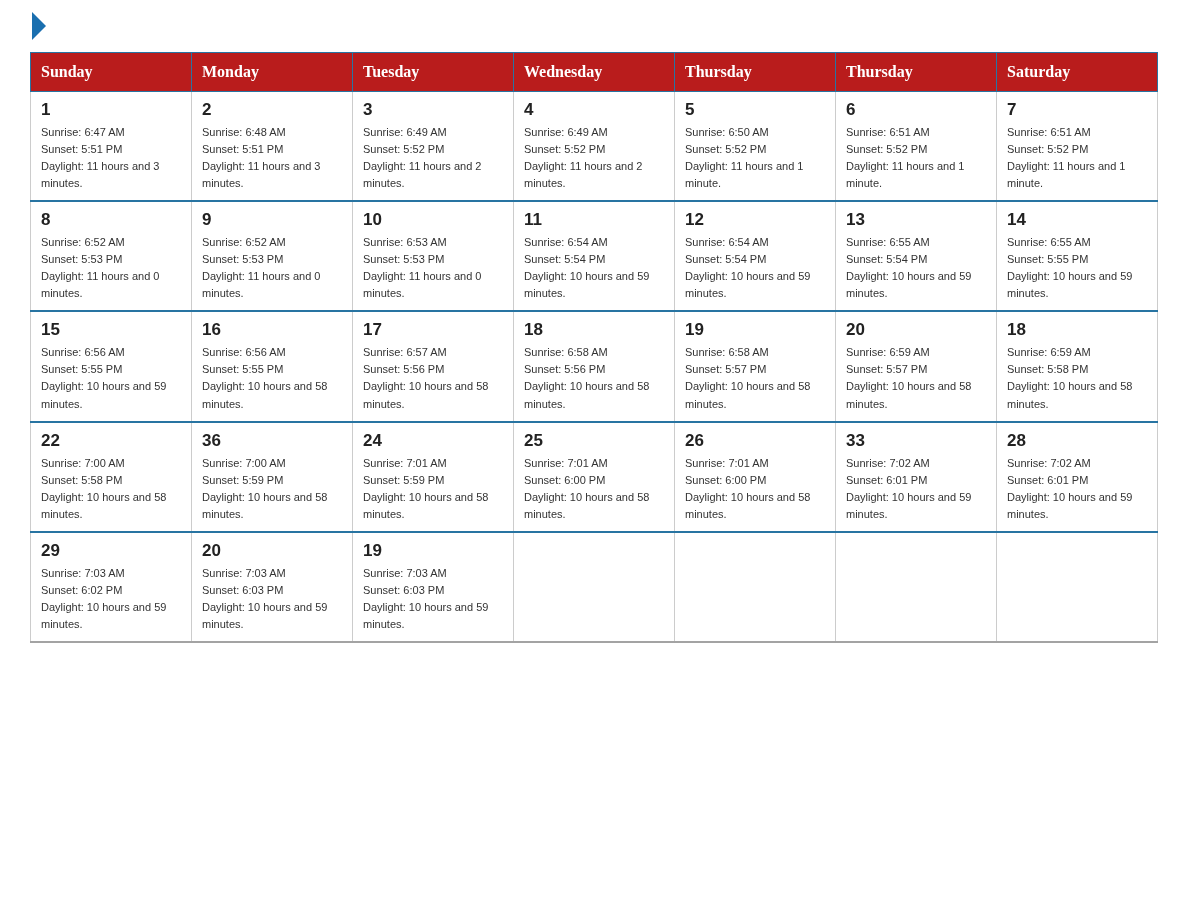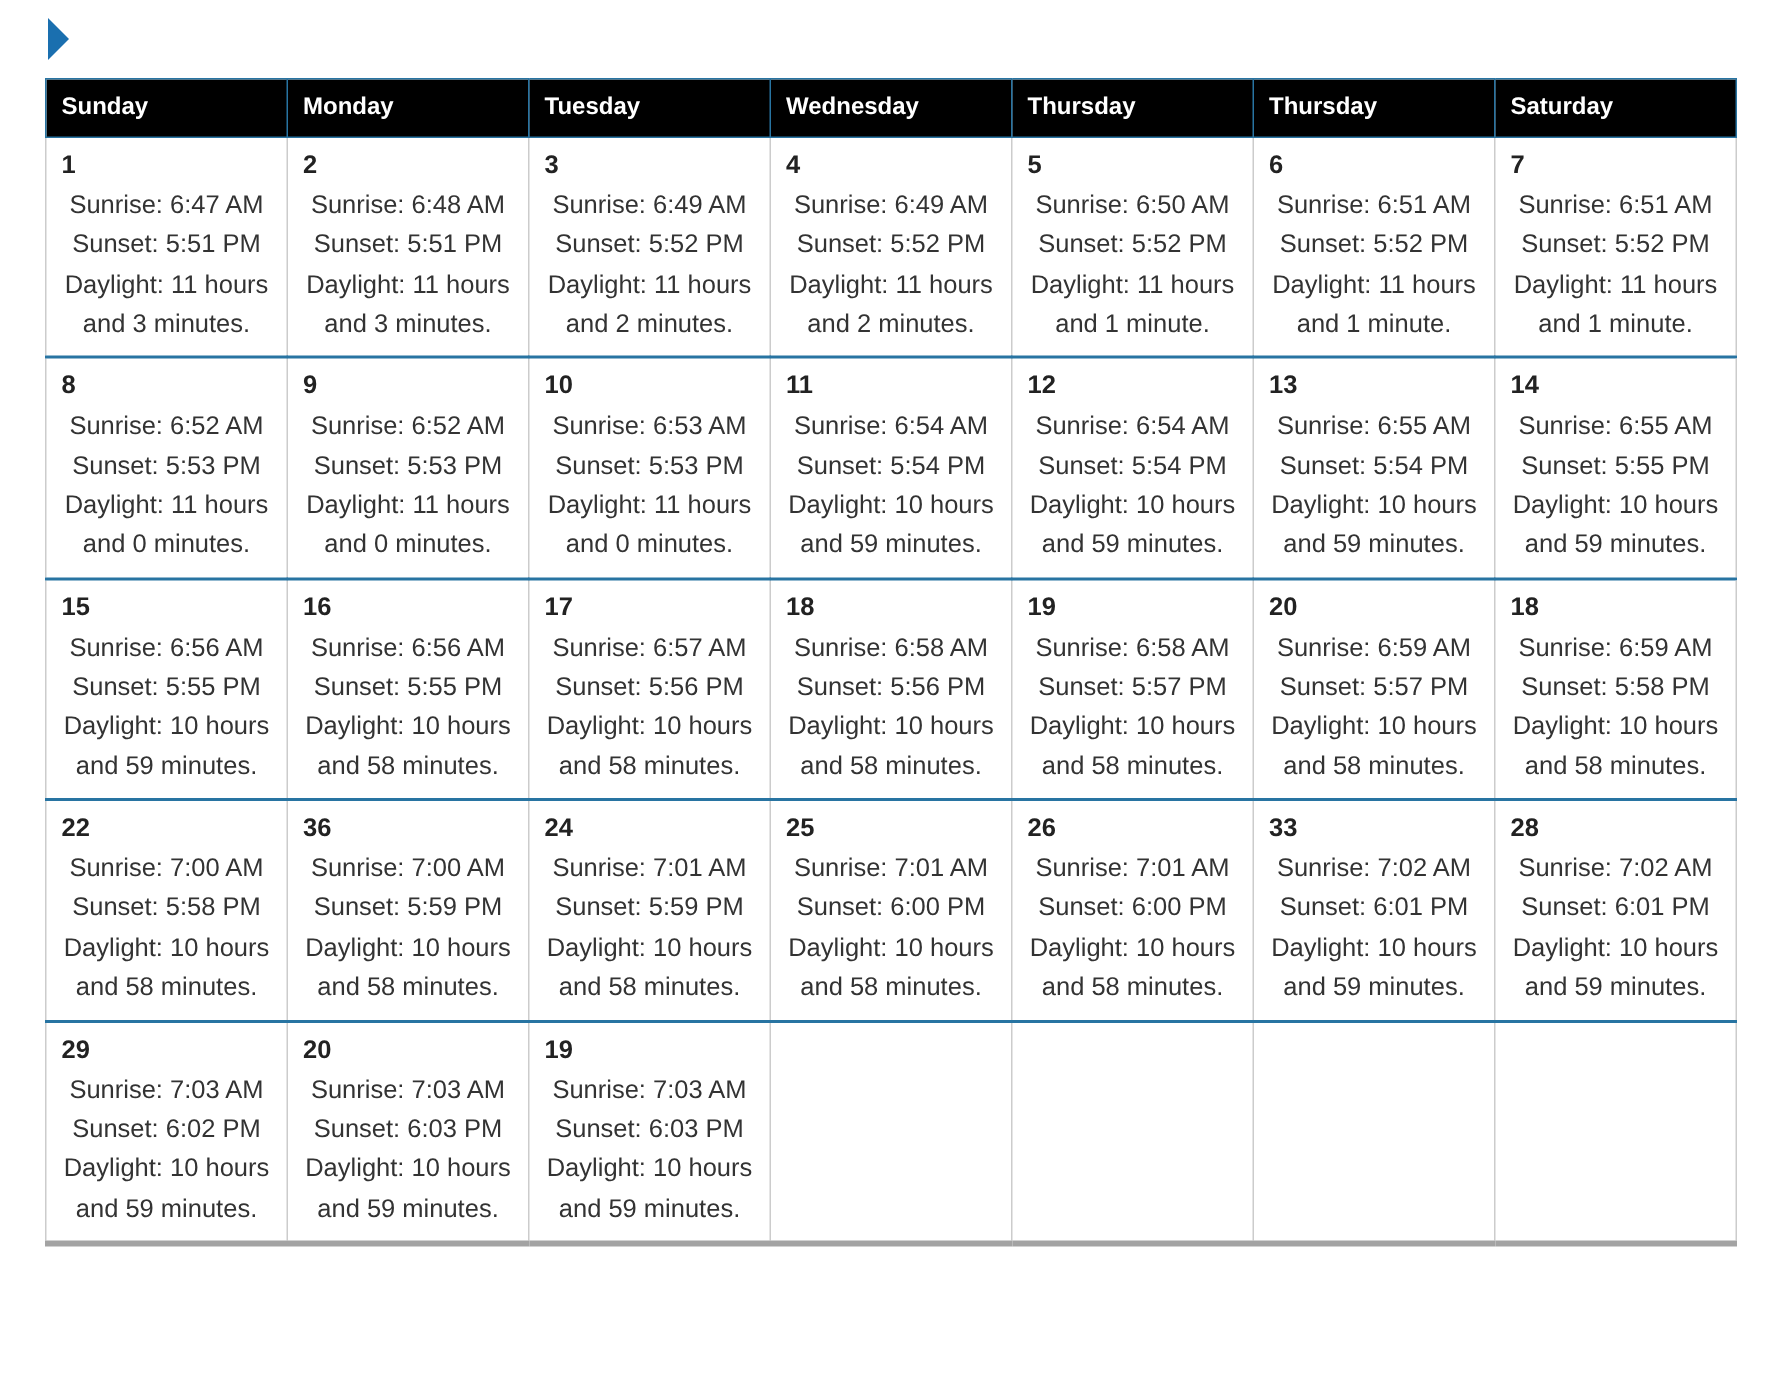--- a/index.html
+++ b/index.html
@@ -56,21 +56,22 @@
     .location {
       font-size: 22px;
       color: #555;
       margin-top: 4px;
     }
     table {
       width: 100%;
       border-collapse: collapse;
     }
     thead tr {
-      background-color: #000000;
+      background-color: #b91c1c;
+      font-family: Liberation Serif, serif;
     }
     thead th {
       color: #fff;
       font-size: 16px;
       font-weight: bold;
       padding: 10px 10px;
       text-align: left;
       border: 1px solid #2874a2;
     }
     tbody tr {
@@ -87,27 +88,26 @@
       min-height: 100px;
     }
     .day-number {
       font-size: 17px;
       font-weight: bold;
       color: #222;
       display: block;
       margin-bottom: 4px;
     }
     .day-info {
-      font-size: 17px;
+      font-size: 11px;
       line-height: 1.55;
       color: #333;
-      text-align: center;
     }
     tbody tr:last-child td {
-      border-bottom: 4px solid #a3a3a3;
+      border-bottom: 2px solid #a3a3a3;
     }
   </style>
 </head>
 <body>
 
 <div class="header">
   <div class="logo-wrapper">
     <div class="logo-line1">
       <span class="logo-text-general"></span>
       <div class="logo-triangle"></div>

